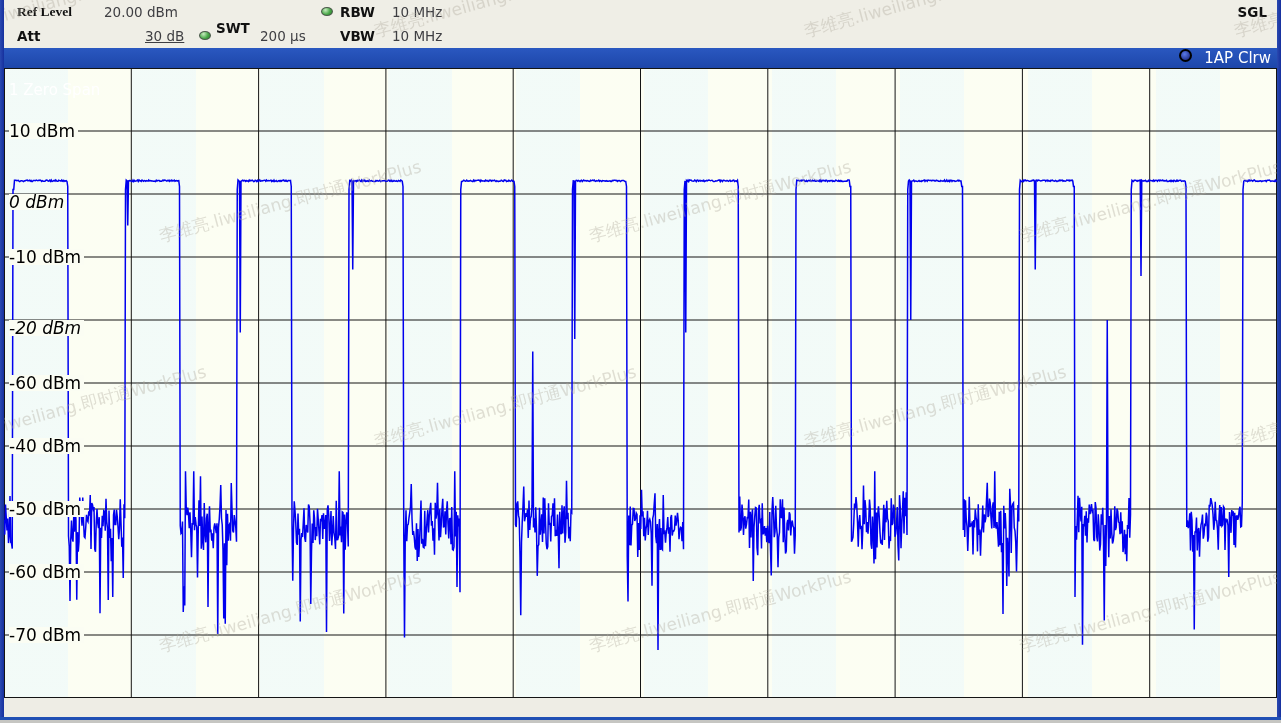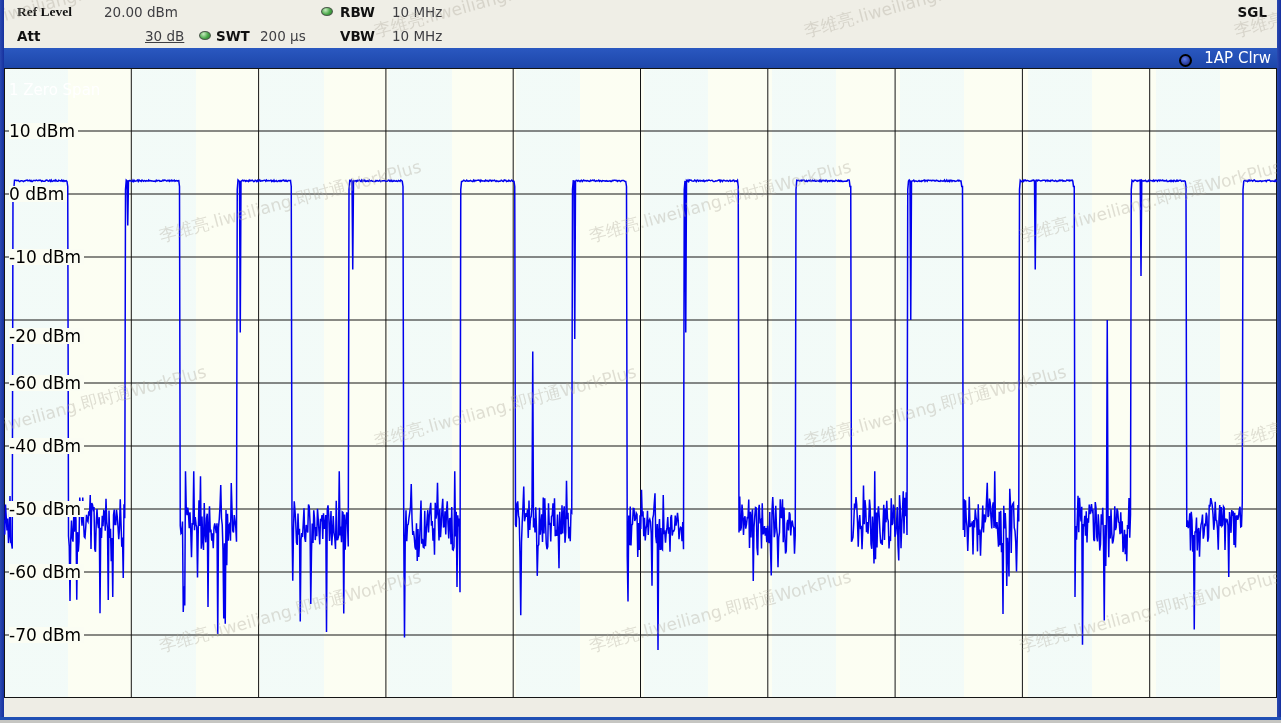--- a/index.html
+++ b/index.html
@@ -19,21 +19,21 @@
   .header .lbl{font-weight:bold;color:#111;}
   .header span{position:absolute;white-space:nowrap;}
   .led{position:absolute;width:12px;height:9px;border-radius:50%;
        background:radial-gradient(circle at 35% 28%,#c8ecc0,#49a849 55%,#2d7c2d);
        border:1px solid #4a5a4a;box-sizing:border-box;}
 
   
   .titlebar{position:absolute;left:4px;right:4px;top:48px;height:20px;
     background:linear-gradient(#2a58c0,#1d46aa);color:#fff;font-size:15px;z-index:2;}
   .titlebar .wtitle{position:absolute;left:5px;top:1px;margin-top:32px;}
-  .trace-info{position:absolute;right:6px;top:1px;display:flex;align-items:flex-end;gap:12px;}
+  .trace-info{position:absolute;right:6px;top:1px;display:flex;align-items:flex-start;gap:12px;}
   .trace-ring{width:9px;height:9px;border-radius:50%;border:2px solid #000;
     background:radial-gradient(circle at 40% 35%,#5a7ae8,#101a70);}
 
   
   .plot{position:absolute;left:4px;top:68px;width:1273px;height:630px;
     background:repeating-linear-gradient(90deg,rgba(205,238,255,.20) 0 64px,rgba(255,255,225,.16) 64px 128px),#fcfef6;z-index:1;}
   .plot svg{position:absolute;left:0;top:0;}
   .ylabel{position:absolute;left:5px;font-size:17px;color:#000;background:#fbfdf3;padding:0 3px 0 0;line-height:16px;z-index:3;}
 
   
@@ -64,21 +64,21 @@
     <span class="lbl" style="left:13px;top:4px;font-family:Liberation Serif, serif;">Ref Level</span>
     <span style="left:100px;top:4px;">20.00 dBm</span>
     <span class="led" style="left:317px;top:7px;"></span>
     <span class="lbl" style="left:336px;top:4px;">RBW</span>
     <span style="left:388px;top:4px;">10 MHz</span>
     <span class="lbl" style="right:10px;top:4px;">SGL</span>
 
     <span class="lbl" style="left:13px;top:28px;">Att</span>
     <span style="left:141px;top:28px;text-decoration:underline;">30 dB</span>
     <span class="led" style="left:195px;top:31px;"></span>
-    <span class="lbl" style="left:212px;top:28px;">SWT</span>
+    <span class="lbl" style="left:212px;top:20px;">SWT</span>
     <span style="left:256px;top:28px;">200 µs</span>
     <span class="lbl" style="left:336px;top:28px;">VBW</span>
     <span style="left:388px;top:28px;">10 MHz</span>
   </div>
 
   <div class="titlebar">
     <span class="wtitle">1 Zero Span</span>
     <span class="trace-info">
       <span class="trace-ring"></span>
       <span>1AP Clrw</span>
@@ -106,23 +106,23 @@
         <line x1="0" y1="315" x2="1273" y2="315" stroke="#141414" stroke-width="1"></line>
         <line x1="0" y1="378" x2="1273" y2="378" stroke="#141414" stroke-width="1"></line>
         <line x1="0" y1="441" x2="1273" y2="441" stroke="#141414" stroke-width="1"></line>
         <line x1="0" y1="504" x2="1273" y2="504" stroke="#141414" stroke-width="1"></line>
         <line x1="0" y1="567" x2="1273" y2="567" stroke="#141414" stroke-width="1"></line>
         <line x1="0" y1="629.5" x2="1273" y2="629.5" stroke="#141414" stroke-width="1"></line>
         <path d="M0.00 451.98L0.75 466.64L1.50 436.47L2.25 449.55L3.00 462.40L3.75 450.55L4.50 475.06L5.25 467.62L6.00 428.11L6.75 474.23L7.50 475.24L8.25 480.68L9.00 121.59L9.75 121.59L10.50 112.29L11.25 112.32L12.00 112.18L12.75 112.70L13.50 112.57L14.25 112.28L15.00 113.24L15.75 113.55L16.50 112.95L17.25 112.79L18.00 112.71L18.75 113.18L19.50 113.53L20.25 112.75L21.00 112.89L21.75 112.45L22.50 112.14L23.25 112.02L24.00 112.83L24.75 112.63L25.50 112.27L26.25 113.13L27.00 112.45L27.75 113.43L28.50 113.46L29.25 112.43L30.00 112.42L30.75 112.43L31.50 112.74L32.25 112.09L33.00 112.42L33.75 112.66L34.50 112.38L35.25 112.47L36.00 112.13L36.75 112.38L37.50 113.33L38.25 112.72L39.00 113.20L39.75 113.17L40.50 113.20L41.25 113.07L42.00 112.27L42.75 112.01L43.50 112.28L44.25 113.10L45.00 113.04L45.75 112.18L46.50 113.29L47.25 112.07L48.00 113.38L48.75 113.31L49.50 112.75L50.25 112.33L51.00 113.05L51.75 112.01L52.50 112.85L53.25 113.29L54.00 113.29L54.75 112.26L55.50 112.66L56.25 112.81L57.00 113.15L57.75 112.00L58.50 113.07L59.25 112.40L60.00 113.45L60.75 112.72L61.50 113.12L62.25 112.69L63.00 113.49L63.75 118.44L64.50 467.98L65.25 478.43L66.00 532.96L66.75 471.28L67.50 452.44L68.25 470.00L69.00 473.70L69.75 447.73L70.50 463.73L71.25 440.10L72.00 452.54L72.75 531.80L73.50 464.14L74.25 483.72L75.00 473.80L75.75 429.55L76.50 443.82L77.25 444.56L78.00 457.76L78.75 429.61L79.50 452.03L80.25 468.65L81.00 469.68L81.75 459.24L82.50 446.92L83.25 452.22L84.00 453.69L84.75 443.34L85.50 447.70L86.25 427.13L87.00 481.01L87.75 435.06L88.50 436.78L89.25 441.03L90.00 439.01L90.75 481.17L91.50 483.83L92.25 454.27L93.00 441.02L93.75 455.14L94.50 460.26L95.25 449.17L96.00 545.18L96.75 459.71L97.50 469.93L98.25 447.77L99.00 458.18L99.75 442.68L100.50 443.38L101.25 462.78L102.00 430.78L102.75 453.85L103.50 460.23L104.25 532.04L105.00 442.62L105.75 470.02L106.50 460.71L107.25 493.17L108.00 469.95L108.75 528.98L109.50 446.96L110.25 441.57L111.00 456.52L111.75 456.53L112.50 441.67L113.25 448.61L114.00 458.74L114.75 471.17L115.50 460.38L116.25 431.19L117.00 454.33L117.75 478.85L118.50 469.40L119.25 510.10L120.00 436.24L120.75 450.25L121.50 121.59L122.25 112.10L123.00 112.80L123.75 157.50L124.50 112.79L125.25 112.93L126.00 112.33L126.75 112.77L127.50 113.43L128.25 113.53L129.00 112.17L129.75 113.52L130.50 112.37L131.25 113.21L132.00 113.12L132.75 112.64L133.50 112.04L134.25 113.43L135.00 112.04L135.75 112.69L136.50 112.79L137.25 113.37L138.00 112.14L138.75 112.69L139.50 113.20L140.25 112.59L141.00 112.74L141.75 113.34L142.50 112.66L143.25 112.89L144.00 113.19L144.75 112.01L145.50 112.93L146.25 112.57L147.00 112.86L147.75 112.70L148.50 113.08L149.25 113.13L150.00 113.05L150.75 113.23L151.50 113.51L152.25 112.22L153.00 112.99L153.75 112.59L154.50 112.58L155.25 112.58L156.00 113.45L156.75 113.09L157.50 113.12L158.25 112.84L159.00 112.06L159.75 112.75L160.50 112.02L161.25 112.20L162.00 112.72L162.75 113.13L163.50 112.44L164.25 112.82L165.00 112.22L165.75 113.35L166.50 112.74L167.25 112.13L168.00 113.09L168.75 112.47L169.50 112.90L170.25 112.12L171.00 113.24L171.75 112.81L172.50 112.61L173.25 113.09L174.00 112.67L174.75 112.60L175.50 118.44L176.25 457.62L177.00 465.47L177.75 464.45L178.50 453.50L179.25 543.87L180.00 518.32L180.75 537.44L181.50 403.20L182.25 440.16L183.00 447.21L183.75 439.66L184.50 445.96L185.25 460.21L186.00 444.17L186.75 462.85L187.50 489.27L188.25 454.99L189.00 456.54L189.75 403.20L190.50 462.30L191.25 449.08L192.00 456.14L192.75 459.13L193.50 509.45L194.25 463.16L195.00 432.38L195.75 458.08L196.50 408.25L197.25 480.79L198.00 448.48L198.75 473.09L199.50 482.02L200.25 435.07L201.00 464.97L201.75 474.32L202.50 450.23L203.25 445.73L204.00 539.01L204.75 456.15L205.50 438.37L206.25 463.25L207.00 462.71L207.75 472.64L208.50 465.35L209.25 480.20L210.00 459.61L210.75 455.26L211.50 460.15L212.25 465.16L213.00 455.27L213.75 566.10L214.50 459.61L215.25 451.23L216.00 438.24L216.75 417.06L217.50 450.32L218.25 457.02L219.00 482.44L219.75 550.56L220.50 475.18L221.25 555.74L222.00 442.06L222.75 497.23L223.50 445.67L224.25 472.75L225.00 457.24L225.75 455.77L226.50 472.83L227.25 415.08L228.00 440.59L228.75 462.80L229.50 464.46L230.25 446.98L231.00 453.45L231.75 459.08L232.50 473.73L233.25 121.59L234.00 112.01L234.75 112.86L235.50 113.10L236.25 264.60L237.00 113.42L237.75 112.77L238.50 112.16L239.25 112.98L240.00 112.29L240.75 112.41L241.50 113.31L242.25 112.57L243.00 113.20L243.75 112.80L244.50 113.45L245.25 111.99L246.00 112.87L246.75 112.31L247.50 112.59L248.25 112.20L249.00 112.71L249.75 113.54L250.50 113.35L251.25 112.26L252.00 112.52L252.75 113.50L253.50 112.39L254.25 113.45L255.00 112.66L255.75 112.00L256.50 113.22L257.25 113.12L258.00 112.53L258.75 112.88L259.50 112.38L260.25 112.34L261.00 112.25L261.75 113.14L262.50 112.02L263.25 112.97L264.00 112.67L264.75 112.50L265.50 112.73L266.25 112.49L267.00 112.19L267.75 113.43L268.50 112.68L269.25 113.39L270.00 112.10L270.75 113.50L271.50 113.20L272.25 112.62L273.00 113.54L273.75 113.52L274.50 112.74L275.25 112.65L276.00 113.44L276.75 112.53L277.50 113.23L278.25 112.34L279.00 112.49L279.75 112.03L280.50 113.04L281.25 113.24L282.00 112.29L282.75 113.22L283.50 113.36L284.25 112.52L285.00 112.43L285.75 112.73L286.50 112.50L287.25 118.44L288.00 456.13L288.75 512.81L289.50 462.23L290.25 433.27L291.00 442.72L291.75 454.84L292.50 474.51L293.25 476.87L294.00 445.55L294.75 466.55L295.50 460.70L296.25 553.55L297.00 471.91L297.75 465.19L298.50 469.08L299.25 455.51L300.00 440.20L300.75 470.02L301.50 473.98L302.25 456.95L303.00 461.00L303.75 464.49L304.50 436.62L305.25 438.69L306.00 453.56L306.75 536.00L307.50 483.47L308.25 455.56L309.00 474.88L309.75 442.29L310.50 450.31L311.25 472.09L312.00 459.11L312.75 468.11L313.50 440.83L314.25 451.38L315.00 463.46L315.75 476.35L316.50 450.65L317.25 453.20L318.00 447.01L318.75 470.91L319.50 445.20L320.25 460.71L321.00 457.55L321.75 447.07L322.50 563.96L323.25 442.13L324.00 437.30L324.75 446.92L325.50 472.92L326.25 460.92L327.00 443.08L327.75 477.34L328.50 464.68L329.25 448.01L330.00 464.53L330.75 469.48L331.50 481.06L332.25 432.77L333.00 471.68L333.75 471.62L334.50 468.51L335.25 403.20L336.00 467.56L336.75 458.55L337.50 474.11L338.25 443.83L339.00 444.51L339.75 545.47L340.50 446.41L341.25 481.83L342.00 453.92L342.75 444.23L343.50 456.07L344.25 478.40L345.00 121.59L345.75 112.57L346.50 113.10L347.25 112.00L348.00 113.27L348.75 201.60L349.50 112.04L350.25 113.47L351.00 113.07L351.75 112.70L352.50 113.51L353.25 112.33L354.00 112.99L354.75 112.41L355.50 112.05L356.25 113.08L357.00 113.46L357.75 112.04L358.50 113.41L359.25 112.30L360.00 112.91L360.75 112.25L361.50 113.47L362.25 112.82L363.00 113.32L363.75 112.74L364.50 113.31L365.25 112.15L366.00 113.27L366.75 112.74L367.50 112.63L368.25 113.22L369.00 113.10L369.75 113.41L370.50 113.48L371.25 113.47L372.00 112.55L372.75 112.96L373.50 112.58L374.25 113.18L375.00 112.89L375.75 112.36L376.50 113.46L377.25 113.01L378.00 112.94L378.75 112.73L379.50 112.70L380.25 112.77L381.00 112.55L381.75 113.45L382.50 113.13L383.25 113.24L384.00 112.32L384.75 112.07L385.50 113.05L386.25 112.34L387.00 113.36L387.75 112.38L388.50 113.42L389.25 113.28L390.00 112.52L390.75 113.12L391.50 113.30L392.25 112.74L393.00 113.18L393.75 113.38L394.50 112.35L395.25 112.76L396.00 113.34L396.75 112.09L397.50 112.68L398.25 113.10L399.00 118.44L399.75 464.20L400.50 569.49L401.25 468.86L402.00 442.23L402.75 473.15L403.50 457.28L404.25 456.30L405.00 449.66L405.75 444.66L406.50 438.82L407.25 416.07L408.00 450.41L408.75 466.96L409.50 463.21L410.25 469.31L411.00 479.11L411.75 481.53L412.50 455.22L413.25 493.08L414.00 460.97L414.75 489.00L415.50 474.83L416.25 454.87L417.00 432.54L417.75 475.75L418.50 470.86L419.25 479.18L420.00 479.78L420.75 442.89L421.50 478.20L422.25 464.63L423.00 452.92L423.75 442.16L424.50 464.47L425.25 448.46L426.00 441.67L426.75 434.85L427.50 457.67L428.25 452.94L429.00 472.71L429.75 460.32L430.50 486.69L431.25 434.71L432.00 450.67L432.75 445.67L433.50 414.82L434.25 448.77L435.00 472.60L435.75 441.32L436.50 469.18L437.25 456.61L438.00 440.75L438.75 430.86L439.50 459.54L440.25 457.77L441.00 443.24L441.75 466.55L442.50 443.74L443.25 433.18L444.00 456.06L444.75 470.51L445.50 450.78L446.25 450.50L447.00 476.17L447.75 439.03L448.50 481.39L449.25 482.07L450.00 478.63L450.75 403.20L451.50 468.54L452.25 443.77L453.00 518.93L453.75 447.21L454.50 458.52L455.25 450.53L456.00 524.33L456.75 121.59L457.50 113.49L458.25 113.49L459.00 112.92L459.75 112.19L460.50 112.73L461.25 113.15L462.00 113.10L462.75 112.20L463.50 113.02L464.25 113.22L465.00 112.76L465.75 113.01L466.50 112.36L467.25 112.91L468.00 113.23L468.75 113.49L469.50 112.12L470.25 113.23L471.00 112.31L471.75 112.85L472.50 112.44L473.25 112.31L474.00 112.16L474.75 112.12L475.50 112.38L476.25 113.48L477.00 112.11L477.75 112.90L478.50 112.81L479.25 113.03L480.00 113.10L480.75 113.28L481.50 112.20L482.25 112.90L483.00 112.39L483.75 113.13L484.50 113.33L485.25 112.28L486.00 112.74L486.75 112.27L487.50 113.14L488.25 112.41L489.00 112.73L489.75 112.58L490.50 112.09L491.25 112.85L492.00 113.44L492.75 112.63L493.50 113.16L494.25 113.54L495.00 112.99L495.75 113.27L496.50 113.13L497.25 112.24L498.00 112.55L498.75 113.23L499.50 113.34L500.25 112.02L501.00 112.29L501.75 112.29L502.50 113.43L503.25 113.07L504.00 113.40L504.75 112.23L505.50 112.60L506.25 113.36L507.00 112.75L507.75 112.06L508.50 113.15L509.25 112.93L510.00 113.32L510.75 118.44L511.50 456.60L512.25 459.10L513.00 435.72L513.75 433.36L514.50 447.40L515.25 450.58L516.00 489.17L516.75 547.26L517.50 474.30L518.25 453.59L519.00 437.93L519.75 418.55L520.50 453.35L521.25 449.46L522.00 445.02L522.75 448.98L523.50 441.43L524.25 469.88L525.00 432.43L525.75 461.94L526.50 450.27L527.25 448.36L528.00 437.64L528.75 283.50L529.50 459.41L530.25 450.22L531.00 464.50L531.75 439.37L532.50 460.87L533.25 507.86L534.00 478.23L534.75 476.48L535.50 439.73L536.25 466.66L537.00 456.59L537.75 446.30L538.50 474.04L539.25 429.61L540.00 465.60L540.75 430.15L541.50 453.20L542.25 475.48L543.00 481.21L543.75 478.67L544.50 435.27L545.25 456.76L546.00 454.72L546.75 473.48L547.50 448.49L548.25 447.29L549.00 435.30L549.75 457.97L550.50 430.25L551.25 468.28L552.00 461.94L552.75 467.87L553.50 446.44L554.25 464.86L555.00 500.30L555.75 443.82L556.50 464.66L557.25 466.14L558.00 437.29L558.75 465.45L559.50 445.73L560.25 438.22L561.00 474.74L561.75 464.14L562.50 412.69L563.25 451.06L564.00 444.88L564.75 470.38L565.50 458.74L566.25 473.20L567.00 443.17L567.75 444.34L568.50 121.59L569.25 112.94L570.00 113.02L570.75 270.90L571.50 113.31L572.25 112.31L573.00 112.46L573.75 113.26L574.50 112.42L575.25 112.81L576.00 113.55L576.75 112.51L577.50 112.24L578.25 113.55L579.00 112.77L579.75 112.06L580.50 112.83L581.25 112.77L582.00 112.49L582.75 113.09L583.50 112.54L584.25 112.83L585.00 113.40L585.75 113.48L586.50 112.28L587.25 112.69L588.00 112.50L588.75 112.12L589.50 112.66L590.25 112.11L591.00 113.14L591.75 113.35L592.50 112.57L593.25 112.89L594.00 112.79L594.75 112.18L595.50 113.27L596.25 112.63L597.00 112.85L597.75 113.45L598.50 112.63L599.25 112.69L600.00 112.83L600.75 113.00L601.50 113.20L602.25 112.59L603.00 113.09L603.75 112.94L604.50 113.15L605.25 112.91L606.00 112.72L606.75 113.40L607.50 113.44L608.25 112.43L609.00 112.78L609.75 112.21L610.50 112.31L611.25 112.20L612.00 112.67L612.75 112.44L613.50 113.42L614.25 112.69L615.00 112.61L615.75 112.77L616.50 113.45L617.25 112.98L618.00 112.44L618.75 112.42L619.50 112.57L620.25 112.89L621.00 113.50L621.75 113.44L622.50 118.44L623.25 488.02L624.00 533.53L624.75 447.42L625.50 477.22L626.25 438.47L627.00 477.40L627.75 457.28L628.50 455.95L629.25 440.43L630.00 440.54L630.75 453.08L631.50 450.77L632.25 444.93L633.00 446.41L633.75 488.97L634.50 455.05L635.25 481.93L636.00 447.18L636.75 460.94L637.50 421.71L638.25 448.39L639.00 443.28L639.75 468.27L640.50 449.75L641.25 472.45L642.00 461.09L642.75 456.95L643.50 442.88L644.25 467.08L645.00 452.62L645.75 451.11L646.50 453.80L647.25 465.60L648.00 517.77L648.75 450.24L649.50 446.95L650.25 435.67L651.00 425.32L651.75 468.09L652.50 475.06L653.25 456.04L654.00 582.05L654.75 462.24L655.50 450.95L656.25 481.91L657.00 460.10L657.75 481.00L658.50 481.82L659.25 427.05L660.00 464.80L660.75 463.84L661.50 474.63L662.25 464.43L663.00 459.40L663.75 449.11L664.50 465.69L665.25 459.26L666.00 483.79L666.75 449.55L667.50 447.03L668.25 467.53L669.00 462.89L669.75 463.12L670.50 461.38L671.25 447.65L672.00 457.51L672.75 452.85L673.50 444.81L674.25 452.78L675.00 471.12L675.75 462.08L676.50 459.28L677.25 459.88L678.00 473.27L678.75 453.95L679.50 481.17L680.25 121.59L681.00 112.89L681.75 264.60L682.50 112.55L683.25 113.35L684.00 112.04L684.75 113.49L685.50 112.02L686.25 112.30L687.00 112.11L687.75 112.88L688.50 113.12L689.25 113.17L690.00 113.06L690.75 112.09L691.50 112.54L692.25 113.55L693.00 112.14L693.75 112.13L694.50 113.24L695.25 112.90L696.00 112.36L696.75 113.18L697.50 112.81L698.25 112.58L699.00 113.21L699.75 112.32L700.50 113.41L701.25 113.00L702.00 112.72L702.75 112.44L703.50 112.92L704.25 112.19L705.00 112.11L705.75 112.41L706.50 112.67L707.25 112.38L708.00 112.27L708.75 112.91L709.50 113.51L710.25 113.38L711.00 113.34L711.75 112.80L712.50 112.99L713.25 112.69L714.00 112.34L714.75 112.03L715.50 112.05L716.25 113.55L717.00 112.10L717.75 112.70L718.50 113.49L719.25 112.37L720.00 112.37L720.75 112.61L721.50 113.06L722.25 113.03L723.00 112.45L723.75 112.92L724.50 113.32L725.25 112.71L726.00 112.31L726.75 113.38L727.50 113.04L728.25 113.01L729.00 112.32L729.75 112.18L730.50 113.55L731.25 113.07L732.00 112.91L732.75 113.51L733.50 112.38L734.25 118.44L735.00 464.44L735.75 428.51L736.50 462.53L737.25 459.72L738.00 436.45L738.75 445.23L739.50 467.00L740.25 450.63L741.00 448.28L741.75 460.73L742.50 456.35L743.25 449.55L744.00 449.59L744.75 431.53L745.50 479.92L746.25 443.78L747.00 469.41L747.75 448.06L748.50 441.37L749.25 512.92L750.00 459.16L750.75 448.60L751.50 439.55L752.25 440.00L753.00 479.75L753.75 487.16L754.50 442.64L755.25 436.87L756.00 453.54L756.75 452.26L757.50 480.45L758.25 435.25L759.00 466.28L759.75 464.79L760.50 457.96L761.25 467.78L762.00 459.98L762.75 474.18L763.50 457.73L764.25 471.09L765.00 475.07L765.75 444.04L766.50 481.72L767.25 507.42L768.00 443.08L768.75 428.93L769.50 445.80L770.25 469.17L771.00 463.84L771.75 437.76L772.50 458.88L773.25 466.70L774.00 499.20L774.75 469.32L775.50 464.36L776.25 431.38L777.00 449.17L777.75 449.52L778.50 431.25L779.25 474.20L780.00 439.55L780.75 465.12L781.50 485.50L782.25 483.16L783.00 455.69L783.75 451.92L784.50 462.38L785.25 444.22L786.00 446.46L786.75 467.46L787.50 455.36L788.25 452.56L789.00 458.21L789.75 459.66L790.50 485.76L791.25 467.60L792.00 121.59L792.75 112.28L793.50 112.46L794.25 112.38L795.00 112.56L795.75 112.99L796.50 112.46L797.25 113.04L798.00 112.11L798.75 112.67L799.50 112.09L800.25 112.26L801.00 113.25L801.75 113.39L802.50 112.51L803.25 113.49L804.00 112.82L804.75 112.39L805.50 112.80L806.25 112.15L807.00 113.24L807.75 113.10L808.50 112.28L809.25 112.77L810.00 112.87L810.75 112.21L811.50 113.31L812.25 113.35L813.00 112.39L813.75 112.81L814.50 113.15L815.25 112.24L816.00 113.45L816.75 112.02L817.50 113.45L818.25 112.78L819.00 112.24L819.75 112.68L820.50 112.62L821.25 113.16L822.00 112.12L822.75 112.36L823.50 113.54L824.25 112.89L825.00 112.54L825.75 113.25L826.50 112.54L827.25 112.72L828.00 112.39L828.75 113.49L829.50 112.97L830.25 113.48L831.00 113.07L831.75 112.14L832.50 112.36L833.25 112.94L834.00 113.39L834.75 112.47L835.50 113.26L836.25 112.58L837.00 113.49L837.75 112.76L838.50 113.49L839.25 113.44L840.00 113.27L840.75 113.30L841.50 113.26L842.25 113.10L843.00 113.18L843.75 112.04L844.50 112.11L845.25 112.23L846.00 118.44L846.75 118.44L847.50 473.75L848.25 471.72L849.00 469.20L849.75 455.31L850.50 435.51L851.25 440.44L852.00 429.07L852.75 437.09L853.50 454.34L854.25 478.80L855.00 454.05L855.75 447.15L856.50 461.19L857.25 457.68L858.00 481.29L858.75 462.77L859.50 417.55L860.25 456.20L861.00 432.17L861.75 440.60L862.50 464.30L863.25 453.96L864.00 465.78L864.75 453.32L865.50 431.60L866.25 441.13L867.00 475.87L867.75 480.80L868.50 448.47L869.25 464.90L870.00 495.44L870.75 403.20L871.50 491.22L872.25 444.44L873.00 479.46L873.75 445.75L874.50 438.25L875.25 448.86L876.00 464.37L876.75 475.56L877.50 471.91L878.25 476.85L879.00 456.00L879.75 436.83L880.50 471.94L881.25 440.45L882.00 454.34L882.75 432.67L883.50 450.44L884.25 453.00L885.00 480.42L885.75 468.24L886.50 473.10L887.25 430.30L888.00 457.06L888.75 455.42L889.50 436.53L890.25 440.31L891.00 468.74L891.75 465.35L892.50 456.56L893.25 438.96L894.00 477.92L894.75 492.43L895.50 427.16L896.25 439.71L897.00 480.33L897.75 456.33L898.50 441.92L899.25 423.38L900.00 465.56L900.75 429.71L901.50 448.27L902.25 424.28L903.00 466.89L903.75 121.59L904.50 113.12L905.25 112.04L906.00 112.81L906.75 252.00L907.50 113.25L908.25 112.92L909.00 112.82L909.75 112.21L910.50 113.49L911.25 113.10L912.00 113.00L912.75 113.17L913.50 113.44L914.25 113.12L915.00 112.60L915.75 113.43L916.50 113.02L917.25 113.51L918.00 112.66L918.75 112.86L919.50 112.43L920.25 112.03L921.00 113.35L921.75 112.31L922.50 112.47L923.25 113.24L924.00 112.08L924.75 112.13L925.50 112.42L926.25 112.57L927.00 112.28L927.75 112.84L928.50 112.38L929.25 112.54L930.00 112.28L930.75 113.04L931.50 113.06L932.25 112.20L933.00 112.65L933.75 112.57L934.50 113.27L935.25 113.33L936.00 113.51L936.75 112.49L937.50 112.88L938.25 113.18L939.00 112.90L939.75 113.12L940.50 112.01L941.25 113.51L942.00 113.08L942.75 112.00L943.50 113.40L944.25 113.21L945.00 112.29L945.75 113.54L946.50 112.29L947.25 112.22L948.00 113.41L948.75 112.54L949.50 112.70L950.25 112.70L951.00 113.33L951.75 113.15L952.50 112.99L953.25 112.91L954.00 112.06L954.75 113.00L955.50 112.51L956.25 113.09L957.00 113.09L957.75 118.44L958.50 118.44L959.25 461.90L960.00 430.93L960.75 469.09L961.50 432.23L962.25 450.78L963.00 458.73L963.75 482.96L964.50 461.48L965.25 428.69L966.00 459.16L966.75 455.30L967.50 458.41L968.25 453.32L969.00 486.51L969.75 451.97L970.50 459.46L971.25 441.25L972.00 449.04L972.75 453.17L973.50 483.39L974.25 436.18L975.00 466.81L975.75 461.53L976.50 487.70L977.25 464.87L978.00 458.02L978.75 437.54L979.50 464.52L980.25 446.43L981.00 454.41L981.75 450.47L982.50 432.40L983.25 414.71L984.00 448.93L984.75 447.46L985.50 430.57L986.25 434.95L987.00 449.68L987.75 460.48L988.50 438.49L989.25 434.37L990.00 459.91L990.75 403.25L991.50 457.59L992.25 460.53L993.00 453.99L993.75 465.33L994.50 478.62L995.25 443.89L996.00 477.25L996.75 442.74L997.50 484.29L998.25 474.94L999.00 545.89L999.75 437.78L1000.50 460.52L1001.25 445.07L1002.00 462.34L1002.75 517.91L1003.50 469.75L1004.25 483.61L1005.00 508.40L1005.75 420.75L1006.50 436.37L1007.25 484.91L1008.00 438.45L1008.75 436.04L1009.50 434.88L1010.25 459.69L1011.00 462.91L1011.75 474.53L1012.50 503.50L1013.25 468.82L1014.00 436.99L1014.75 453.57L1015.50 121.59L1016.25 112.43L1017.00 113.29L1017.75 113.53L1018.50 112.73L1019.25 113.44L1020.00 112.03L1020.75 112.72L1021.50 112.05L1022.25 112.90L1023.00 112.59L1023.75 112.53L1024.50 112.84L1025.25 113.30L1026.00 113.21L1026.75 112.98L1027.50 112.99L1028.25 112.25L1029.00 112.60L1029.75 112.04L1030.50 112.98L1031.25 201.60L1032.00 112.37L1032.75 112.05L1033.50 112.97L1034.25 112.15L1035.00 112.21L1035.75 112.63L1036.50 112.85L1037.25 112.67L1038.00 112.70L1038.75 112.22L1039.50 112.36L1040.25 112.24L1041.00 112.27L1041.75 113.28L1042.50 112.37L1043.25 112.18L1044.00 113.17L1044.75 112.53L1045.50 113.03L1046.25 113.32L1047.00 112.18L1047.75 112.55L1048.50 112.19L1049.25 112.82L1050.00 112.98L1050.75 113.20L1051.50 112.44L1052.25 112.92L1053.00 113.51L1053.75 112.94L1054.50 112.98L1055.25 112.12L1056.00 112.95L1056.75 112.08L1057.50 112.45L1058.25 112.19L1059.00 113.23L1059.75 112.61L1060.50 113.05L1061.25 113.16L1062.00 112.94L1062.75 112.12L1063.50 112.19L1064.25 112.63L1065.00 112.09L1065.75 113.04L1066.50 112.40L1067.25 112.54L1068.00 112.04L1068.75 112.92L1069.50 118.44L1070.25 118.44L1071.00 529.04L1071.75 458.11L1072.50 471.77L1073.25 452.62L1074.00 427.76L1074.75 464.20L1075.50 429.82L1076.25 442.96L1077.00 453.57L1077.75 438.80L1078.50 576.73L1079.25 456.06L1080.00 458.20L1080.75 447.82L1081.50 467.80L1082.25 443.16L1083.00 474.48L1083.75 450.22L1084.50 454.83L1085.25 436.62L1086.00 446.07L1086.75 441.65L1087.50 436.19L1088.25 443.89L1089.00 442.93L1089.75 471.52L1090.50 473.05L1091.25 434.11L1092.00 439.74L1092.75 468.83L1093.50 473.47L1094.25 446.34L1095.00 458.89L1095.75 482.54L1096.50 476.15L1097.25 446.35L1098.00 456.62L1098.75 439.72L1099.50 472.90L1100.25 552.61L1101.00 456.98L1101.75 497.87L1102.50 449.68L1103.25 252.00L1104.00 447.12L1104.75 489.13L1105.50 448.02L1106.25 470.56L1107.00 441.30L1107.75 464.22L1108.50 475.48L1109.25 472.81L1110.00 465.87L1110.75 438.29L1111.50 462.07L1112.25 459.08L1113.00 440.76L1113.75 443.34L1114.50 453.97L1115.25 454.75L1116.00 466.23L1116.75 444.25L1117.50 465.41L1118.25 453.20L1119.00 484.04L1119.75 477.47L1120.50 461.78L1121.25 486.33L1122.00 466.23L1122.75 493.30L1123.50 456.98L1124.25 460.88L1125.00 430.11L1125.75 469.66L1126.50 446.86L1127.25 121.59L1128.00 112.33L1128.75 113.03L1129.50 113.48L1130.25 112.26L1131.00 112.20L1131.75 112.18L1132.50 112.90L1133.25 113.34L1134.00 112.52L1134.75 112.85L1135.50 112.19L1136.25 112.07L1137.00 207.90L1137.75 112.34L1138.50 112.89L1139.25 113.14L1140.00 112.53L1140.75 112.86L1141.50 112.32L1142.25 113.43L1143.00 113.22L1143.75 113.33L1144.50 112.42L1145.25 113.28L1146.00 112.21L1146.75 112.64L1147.50 112.74L1148.25 112.52L1149.00 113.34L1149.75 112.09L1150.50 113.20L1151.25 112.54L1152.00 112.32L1152.75 112.39L1153.50 113.32L1154.25 112.16L1155.00 112.12L1155.75 112.85L1156.50 112.16L1157.25 112.45L1158.00 112.73L1158.75 112.04L1159.50 112.87L1160.25 112.55L1161.00 113.15L1161.75 112.61L1162.50 112.28L1163.25 113.45L1164.00 113.49L1164.75 113.24L1165.50 112.68L1166.25 113.42L1167.00 112.33L1167.75 113.43L1168.50 112.80L1169.25 113.51L1170.00 112.33L1170.75 112.73L1171.50 113.36L1172.25 113.22L1173.00 112.03L1173.75 113.15L1174.50 113.05L1175.25 112.25L1176.00 112.37L1176.75 112.35L1177.50 113.35L1178.25 113.15L1179.00 112.84L1179.75 113.12L1180.50 112.86L1181.25 113.42L1182.00 118.44L1182.75 458.92L1183.50 452.24L1184.25 460.06L1185.00 456.88L1185.75 445.34L1186.50 482.50L1187.25 443.83L1188.00 452.39L1188.75 483.78L1189.50 467.04L1190.25 561.49L1191.00 464.02L1191.75 463.94L1192.50 449.61L1193.25 482.59L1194.00 462.06L1194.75 460.00L1195.50 488.65L1196.25 465.46L1197.00 456.81L1197.75 453.81L1198.50 446.59L1199.25 470.62L1200.00 466.77L1200.75 455.63L1201.50 458.20L1202.25 444.77L1203.00 448.56L1203.75 473.68L1204.50 469.39L1205.25 436.89L1206.00 438.76L1206.75 430.14L1207.50 433.07L1208.25 437.41L1209.00 446.40L1209.75 461.83L1210.50 454.05L1211.25 433.77L1212.00 451.98L1212.75 452.91L1213.50 461.13L1214.25 481.83L1215.00 450.23L1215.75 436.94L1216.50 458.23L1217.25 439.01L1218.00 457.82L1218.75 456.67L1219.50 438.59L1220.25 439.94L1221.00 481.88L1221.75 450.56L1222.50 453.31L1223.25 452.38L1224.00 457.69L1224.75 509.04L1225.50 444.03L1226.25 451.98L1227.00 464.85L1227.75 442.05L1228.50 447.91L1229.25 443.21L1230.00 476.92L1230.75 444.65L1231.50 479.48L1232.25 448.29L1233.00 447.90L1233.75 451.77L1234.50 449.14L1235.25 441.74L1236.00 438.80L1236.75 458.90L1237.50 458.42L1238.25 434.74L1239.00 121.59L1239.75 113.24L1240.50 112.52L1241.25 112.42L1242.00 113.18L1242.75 112.77L1243.50 113.48L1244.25 112.31L1245.00 113.17L1245.75 112.14L1246.50 112.73L1247.25 112.17L1248.00 112.59L1248.75 113.16L1249.50 112.43L1250.25 112.00L1251.00 112.68L1251.75 113.37L1252.50 113.04L1253.25 113.49L1254.00 113.11L1254.75 113.34L1255.50 113.01L1256.25 112.79L1257.00 112.92L1257.75 113.51L1258.50 113.10L1259.25 113.07L1260.00 112.86L1260.75 112.64L1261.50 112.53L1262.25 113.49L1263.00 112.50L1263.75 112.24L1264.50 112.15L1265.25 112.11L1266.00 112.70L1266.75 113.31L1267.50 112.95L1268.25 112.99L1269.00 113.00L1269.75 113.15L1270.50 113.32L1271.25 112.23L1272.00 113.44L1272.75 112.23" fill="none" stroke="#0000ee" stroke-width="1.5"></path>
       </svg>
     <div id="y-labels">
         <span class="ylabel" style="top: 55px;">10 dBm</span>
-        <span class="ylabel" style="top: 118px;">0 dBm</span>
+        <span class="ylabel" style="top: 126px; font-style: italic;">0 dBm</span>
         <span class="ylabel" style="top: 181px;">-10 dBm</span>
-        <span class="ylabel" style="top: 260px;">-20 dBm</span>
+        <span class="ylabel" style="top: 252px; font-style: italic;">-20 dBm</span>
         <span class="ylabel" style="top: 307px;">-60 dBm</span>
         <span class="ylabel" style="top: 370px;">-40 dBm</span>
         <span class="ylabel" style="top: 433px;">-50 dBm</span>
         <span class="ylabel" style="top: 496px;">-60 dBm</span>
         <span class="ylabel" style="top: 559px;">-70 dBm</span>
       </div>
   </div>
 
 
   <div class="watermark-layer" id="wm-layer">

